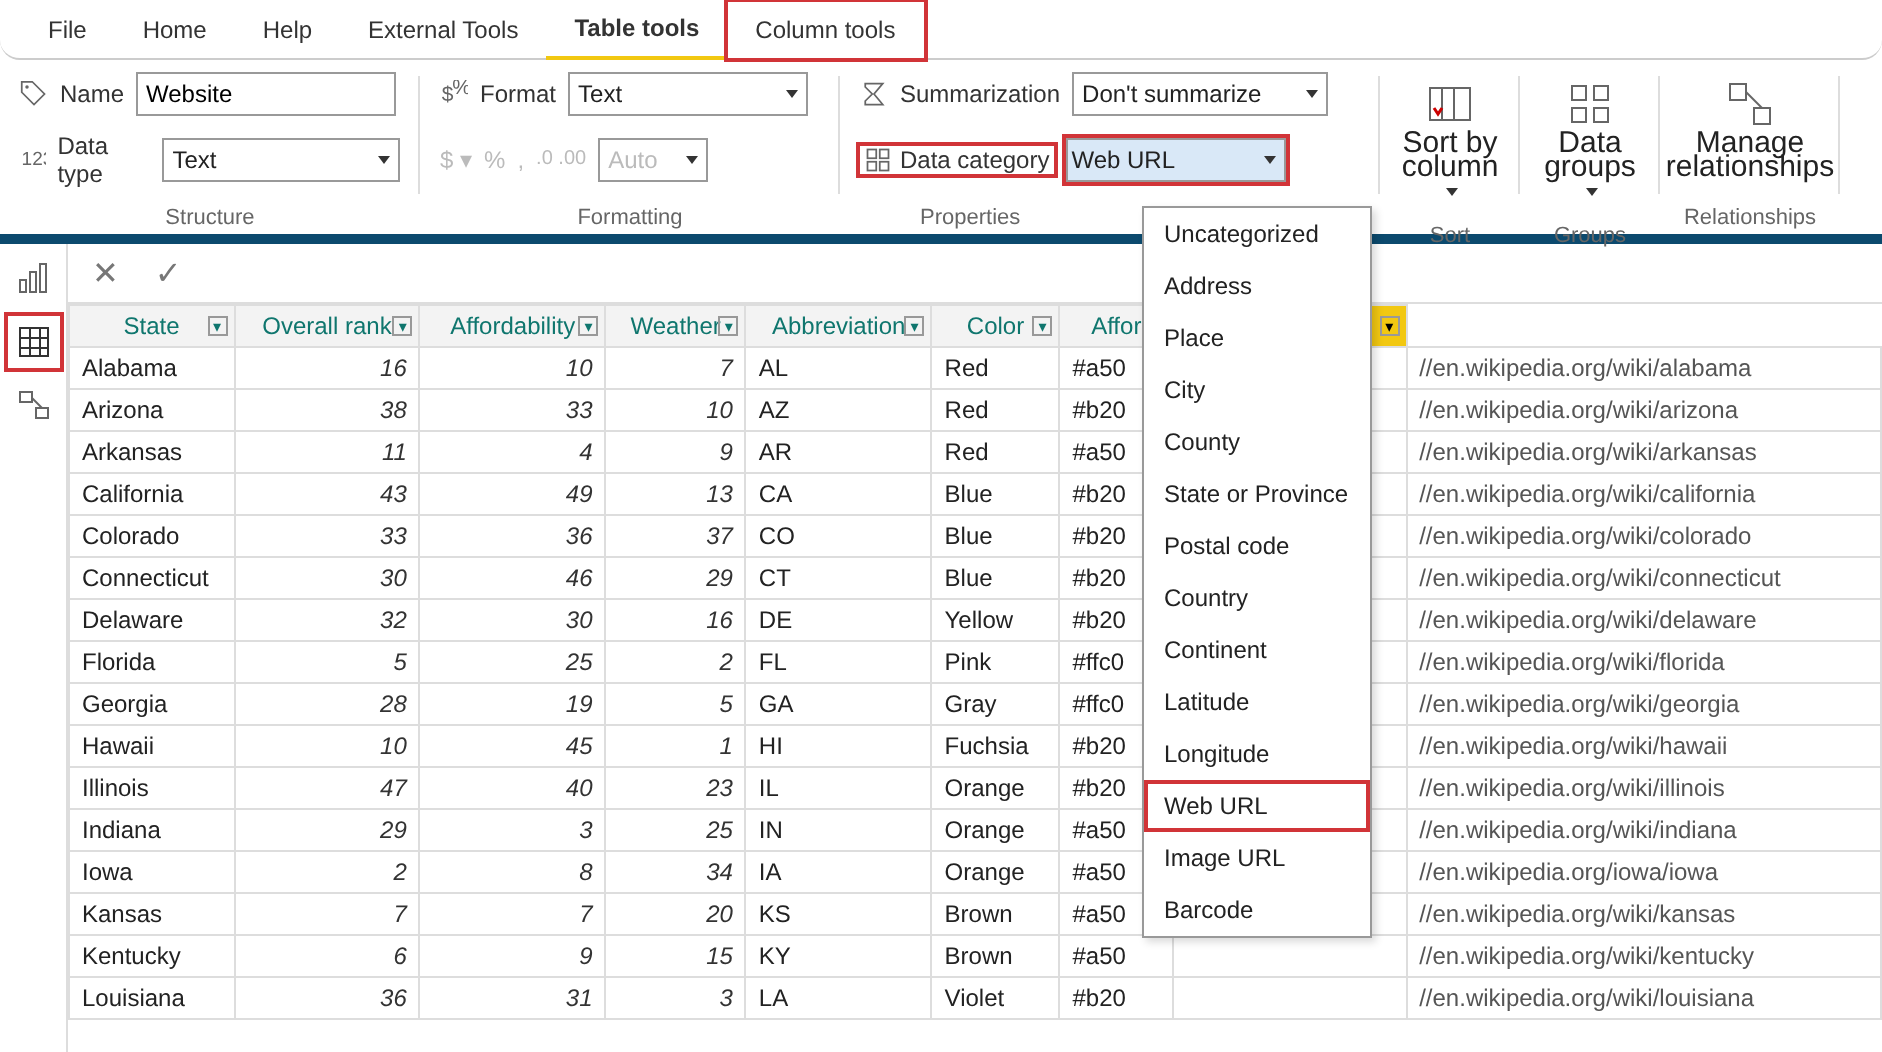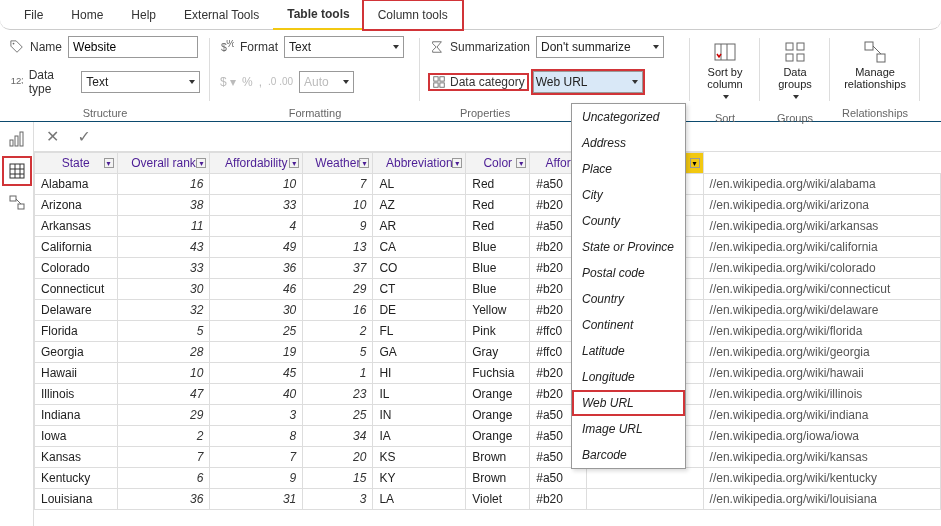--- a/index.html
+++ b/index.html
@@ -3,56 +3,56 @@
 <meta charset="utf-8">
 <style>
 * { margin: 0; padding: 0; box-sizing: border-box; font-family: "Segoe UI", Arial, sans-serif; font-size: 12px; }
 body { background: #fff; width: 941px; height: 526px; overflow: hidden; color: #222; }
 
 .tabbar { display: flex; align-items: center; height: 30px; padding-left: 10px; border-bottom: 1px solid #ccc; border-radius: 10px; }
 .tab { padding: 7px 14px; cursor: pointer; color: #333; }
 .tab.active { border-bottom: 2px solid #f2c811; font-weight: 600; }
 .tab.redbox { position: relative; outline: 2px solid #d13438; }
 
-.ribbon { display: flex; height: 92px; border-bottom: 1px solid #0c4a6e; }
+.ribbon { display: flex; height: 92px; border-bottom: 5px solid #0c4a6e; }
 .group { padding: 6px 10px 2px 10px; display: flex; flex-direction: column; gap: 4px; justify-content: space-between; position: relative; }
 .group::after { content: ""; position: absolute; right: 0; top: 8px; bottom: 20px; border-right: 1px solid #ddd; }
 .group-label { text-align: center; color: #666; font-size: 11px; padding-top: 2px; }
 .row { display: flex; align-items: center; gap: 6px; height: 22px; }
 .lbl { color: #333; }
 .input, .select { border: 1px solid #999; height: 22px; padding: 2px 4px; background: #fff; font-size: 12px; }
 .select { padding-right: 4px; position: relative; display: flex; align-items: center; }
 .caret::after { content: ""; position: absolute; right: 4px; top: 50%; width: 0; height: 0; border-left: 3px solid transparent; border-right: 3px solid transparent; border-top: 4px solid #333; transform: translateY(-50%); }
 .disabled { color: #bbb; }
 .iconbtn { display: flex; flex-direction: column; align-items: center; justify-content: center; padding: 4px 8px; cursor: pointer; gap: 2px; }
 .iconbtn svg { width: 24px; height: 24px; }
-.iconbtn .txt { font-size: 11px; text-align: center; line-height: 12px; }
+.iconbtn .txt { font-size: 15px; text-align: center; line-height: 12px; }
 .iconbtn .txt.small-caret::after { content: ""; display: inline-block; margin-left: 2px; border-left: 3px solid transparent; border-right: 3px solid transparent; border-top: 4px solid #333; vertical-align: middle; }
 
 .redbox-inline { outline: 2px solid #d13438; padding: 0 2px; }
 
 .workarea { display: flex; height: calc(100% - 122px); }
 .leftrail { width: 34px; display: flex; flex-direction: column; align-items: center; gap: 6px; padding-top: 4px; border-right: 1px solid #ddd; }
 .railbtn { width: 26px; height: 26px; display: flex; align-items: center; justify-content: center; cursor: pointer; }
 .railbtn.sel { outline: 2px solid #d13438; }
 
 .main { flex: 1; display: flex; flex-direction: column; }
 .formulabar { height: 30px; display: flex; align-items: center; gap: 10px; padding: 0 8px; border-bottom: 1px solid #ddd; color: #666; }
 .formulabar .xbtn, .formulabar .vbtn { font-size: 16px; color: #777; cursor: pointer; padding: 0 4px; }
 
 .tablewrap { flex: 1; overflow: hidden; position: relative; }
 table { border-collapse: collapse; width: 100%; table-layout: fixed; }
 th, td { border: 1px solid #ddd; padding: 3px 6px; height: 21px; font-size: 12px; white-space: nowrap; overflow: hidden; text-overflow: ellipsis; }
-th { background: #f3f3f3; font-weight: normal; text-align: center; position: relative; color: #4c1d95; }
+th { background: #f3f3f3; font-weight: normal; text-align: center; position: relative; color: #0f766e; }
 th .filter { position: absolute; right: 3px; top: 50%; transform: translateY(-50%); width: 10px; height: 10px; border: 1px solid #999; display: flex; align-items: center; justify-content: center; font-size: 8px; }
 th.selcol { background: #f2c811; color: #000; }
 td.num { text-align: right; font-style: italic; color: #333; }
 td.url { color: #555; }
 
-.dropdown { position: absolute; left: 571px; top: 103px; width: 115px; background: #fff; border: 1px solid #999; box-shadow: 2px 2px 4px rgba(0,0,0,0.15); z-index: 10; font-style: italic; }
+.dropdown { position: absolute; left: 571px; top: 103px; width: 115px; background: #fff; border: 1px solid #999; box-shadow: 2px 2px 4px rgba(0,0,0,0.15); z-index: 10; }
 .dd-item { padding: 6px 10px; cursor: pointer; font-size: 12px; }
 .dd-item.redbox-dd { outline: 2px solid #d13438; outline-offset: -2px; }
 
 .tinyicon { width: 14px; height: 14px; }
 </style>
 </head>
 <body>
 
 <div class="tabbar">
   <div class="tab">File</div>

